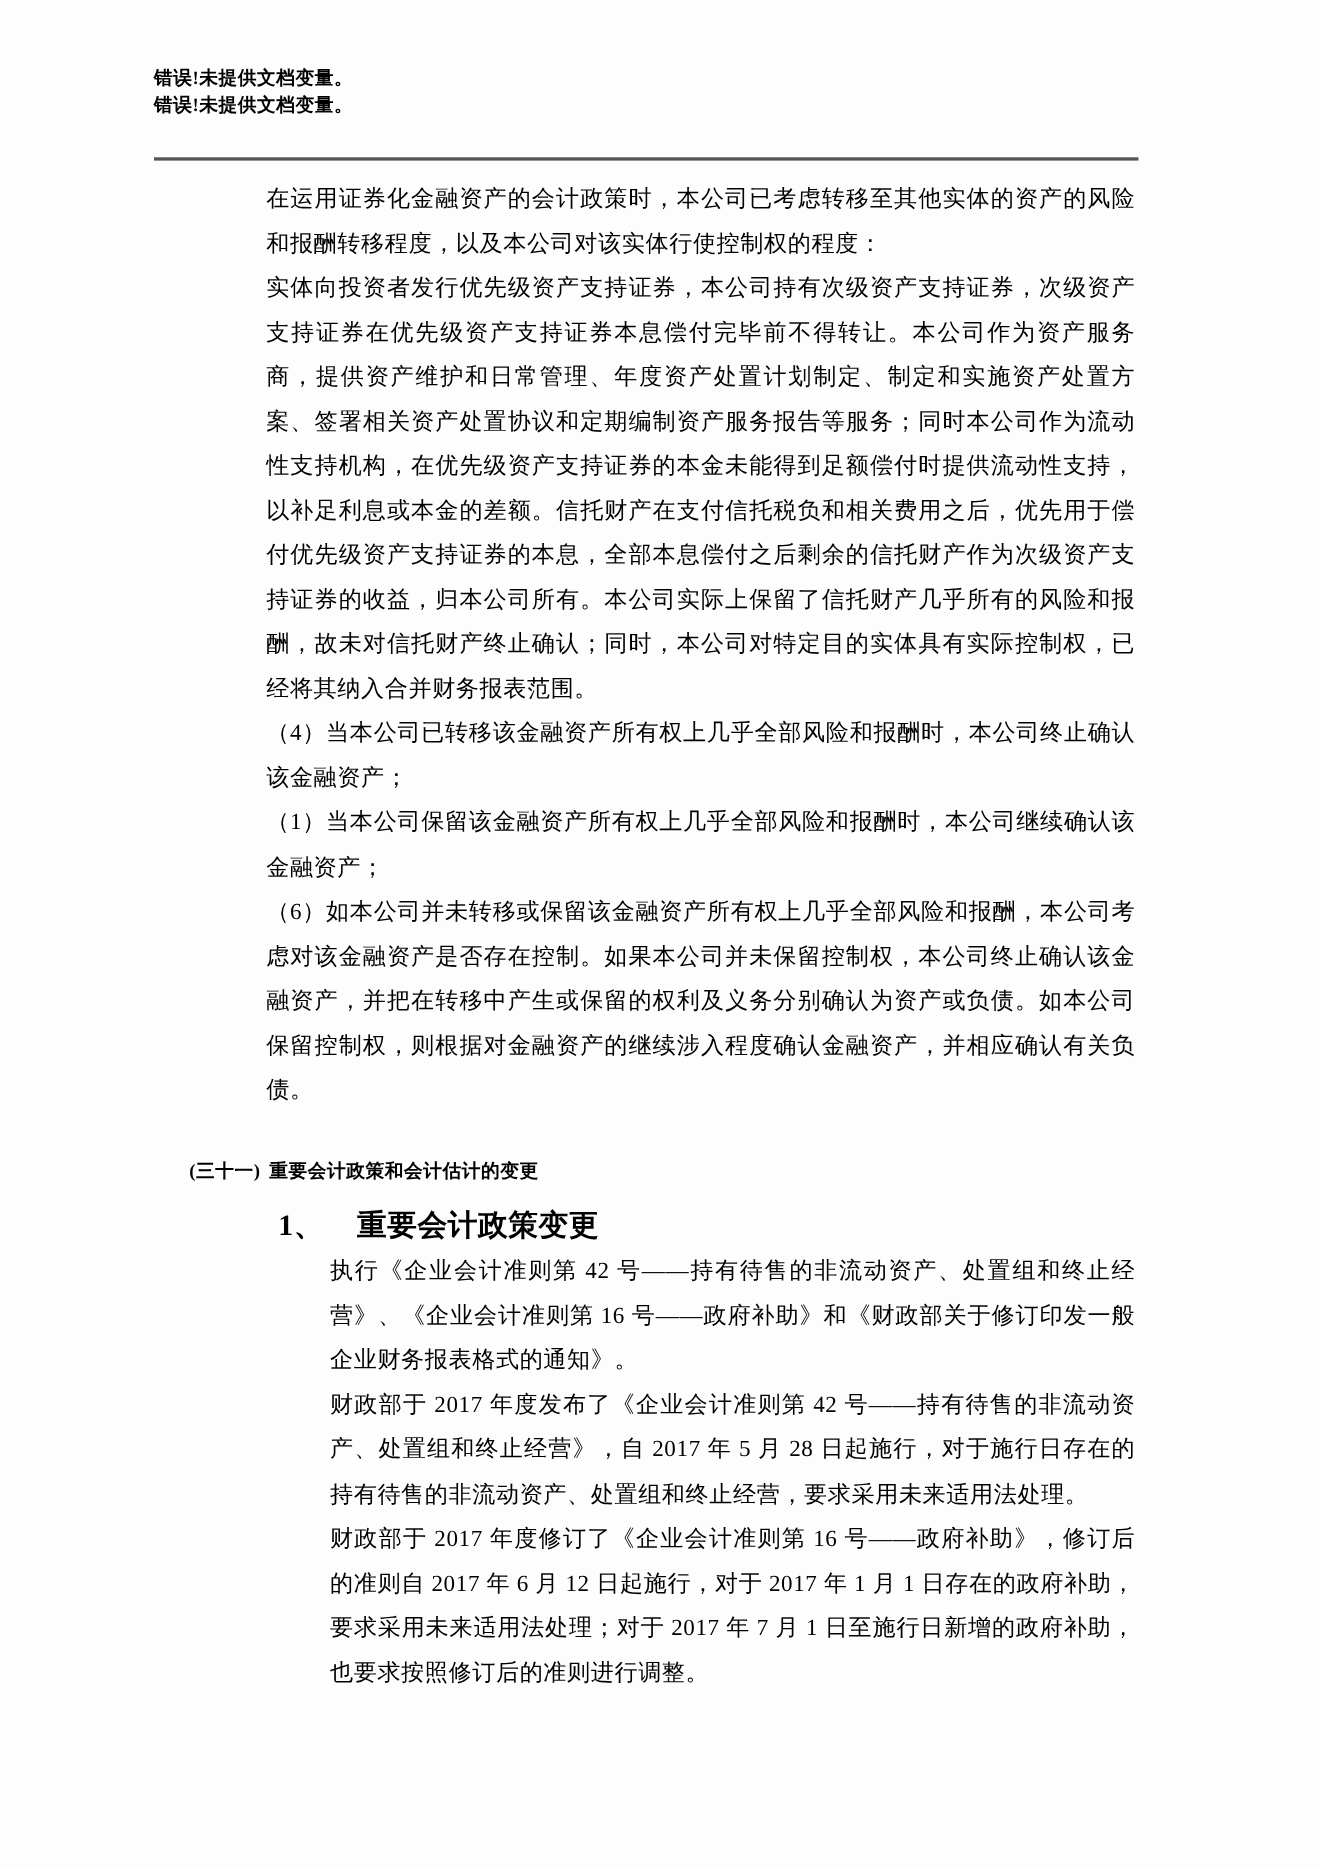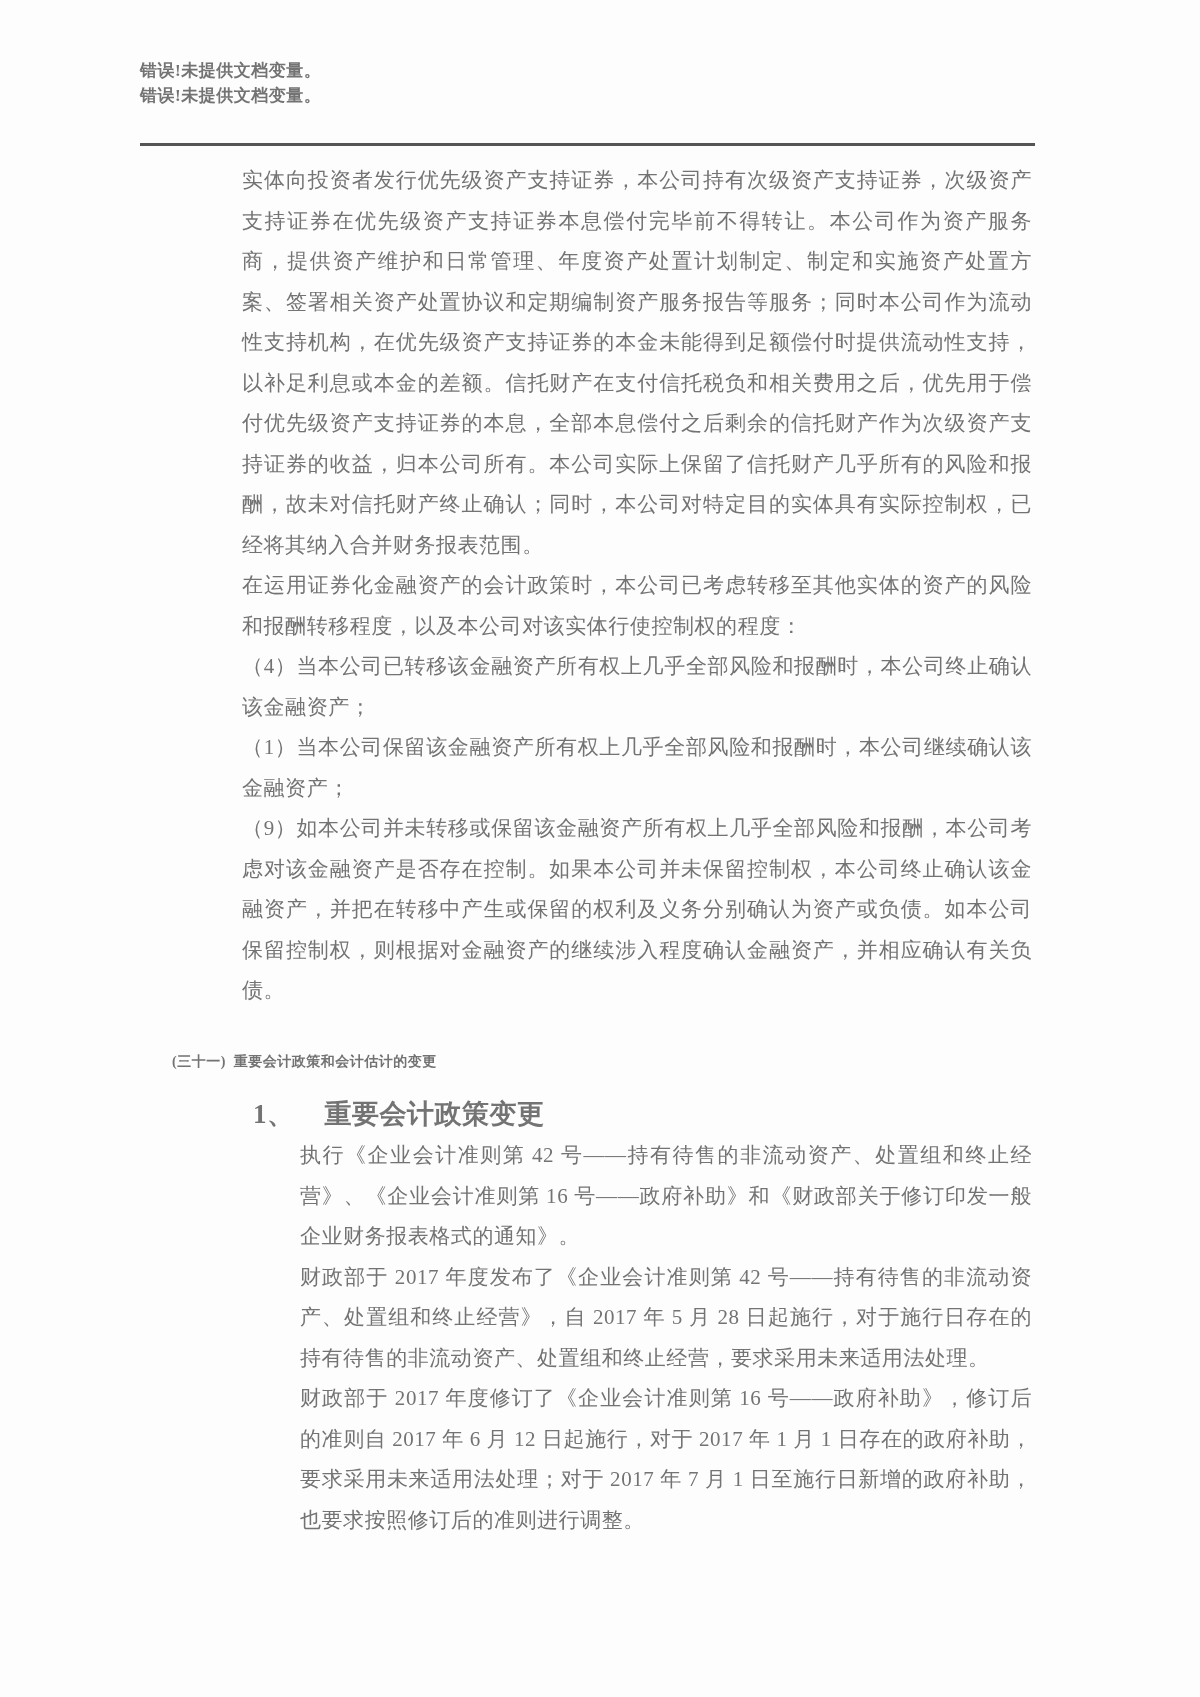--- a/index.html
+++ b/index.html
@@ -7,21 +7,21 @@
     margin: 0;
     padding: 0;
     background: #ffffff;
   }
   .page {
     position: relative;
     width: 1200px;
     height: 1697px;
     background: #fdfdfd;
     font-family: "Liberation Serif", serif;
-    color: #737373;
+    color: #000000;
     overflow: hidden;
   }
   
   .doc-header {
     position: absolute;
     left: 140px;
     top: 58px;
     width: 895px;
   }
   .hdr-line {
@@ -50,21 +50,21 @@
     letter-spacing: 0.55px;
     text-align: justify;
     text-justify: inter-character;
   }
   .main-body p, .section-body p { margin: 0; }
   
   .section-heading {
     position: absolute;
     left: 172px;
     top: 1053px;
-    font-size: 14px;
+    font-size: 17px;
     font-weight: bold;
     letter-spacing: 0.5px;
     white-space: nowrap;
   }
   .section-heading .sec-num { margin-right: 8px; }
   .sub-heading {
     position: absolute;
     left: 253px;
     top: 1096px;
     font-size: 27px;
@@ -91,25 +91,25 @@
 
 <div class="page">
 
   <div class="doc-header">
     <div class="hdr-line hdr-bold">错误!未提供文档变量。</div>
     <div class="hdr-line hdr-bold">错误!未提供文档变量。</div>
   </div>
   <div class="hdr-rule"></div>
 
   <div class="main-body">
+    <p>在运用证券化金融资产的会计政策时，本公司已考虑转移至其他实体的资产的风险和报酬转移程度，以及本公司对该实体行使控制权的程度：</p>
     <p>实体向投资者发行优先级资产支持证券，本公司持有次级资产支持证券，次级资产支持证券在优先级资产支持证券本息偿付完毕前不得转让。本公司作为资产服务商，提供资产维护和日常管理、年度资产处置计划制定、制定和实施资产处置方案、签署相关资产处置协议和定期编制资产服务报告等服务；同时本公司作为流动性支持机构，在优先级资产支持证券的本金未能得到足额偿付时提供流动性支持，以补足利息或本金的差额。信托财产在支付信托税负和相关费用之后，优先用于偿付优先级资产支持证券的本息，全部本息偿付之后剩余的信托财产作为次级资产支持证券的收益，归本公司所有。本公司实际上保留了信托财产几乎所有的风险和报酬，故未对信托财产终止确认；同时，本公司对特定目的实体具有实际控制权，已经将其纳入合并财务报表范围。</p>
-    <p>在运用证券化金融资产的会计政策时，本公司已考虑转移至其他实体的资产的风险和报酬转移程度，以及本公司对该实体行使控制权的程度：</p>
     <p>（4）当本公司已转移该金融资产所有权上几乎全部风险和报酬时，本公司终止确认该金融资产；</p>
     <p>（1）当本公司保留该金融资产所有权上几乎全部风险和报酬时，本公司继续确认该金融资产；</p>
-    <p>（9）如本公司并未转移或保留该金融资产所有权上几乎全部风险和报酬，本公司考虑对该金融资产是否存在控制。如果本公司并未保留控制权，本公司终止确认该金融资产，并把在转移中产生或保留的权利及义务分别确认为资产或负债。如本公司保留控制权，则根据对金融资产的继续涉入程度确认金融资产，并相应确认有关负债。</p>
+    <p>（6）如本公司并未转移或保留该金融资产所有权上几乎全部风险和报酬，本公司考虑对该金融资产是否存在控制。如果本公司并未保留控制权，本公司终止确认该金融资产，并把在转移中产生或保留的权利及义务分别确认为资产或负债。如本公司保留控制权，则根据对金融资产的继续涉入程度确认金融资产，并相应确认有关负债。</p>
   </div>
 
   <div class="section-heading">
     <span class="sec-num">(三十一)</span><span>重要会计政策和会计估计的变更</span>
   </div>
 
   <div class="sub-heading">
     <span class="sub-num">1、</span><span>重要会计政策变更</span>
   </div>
 

